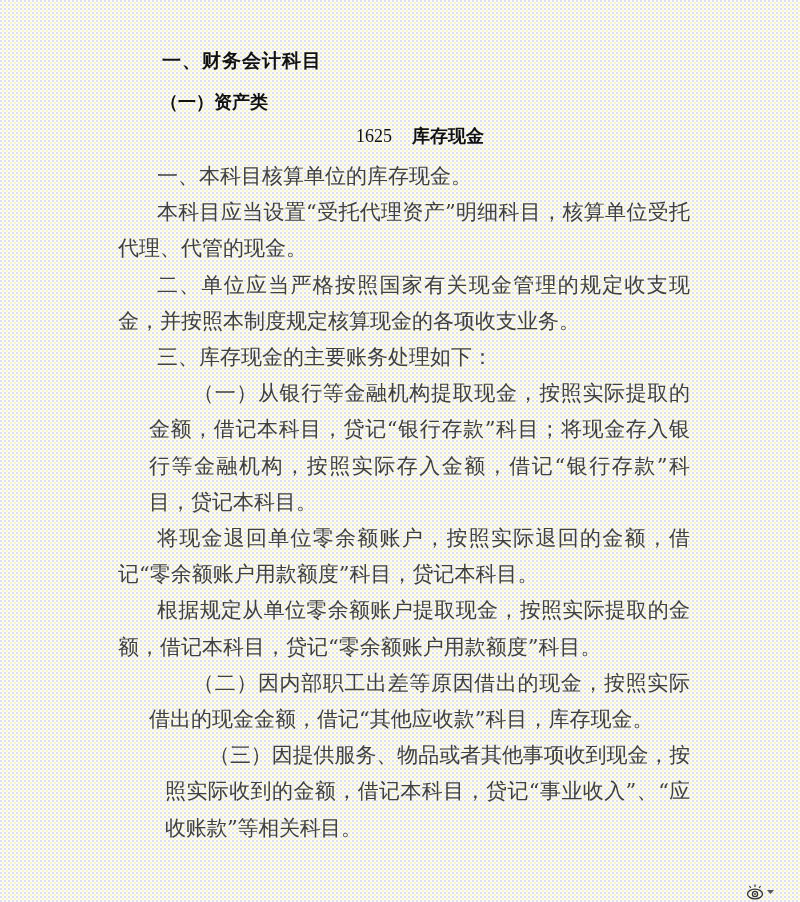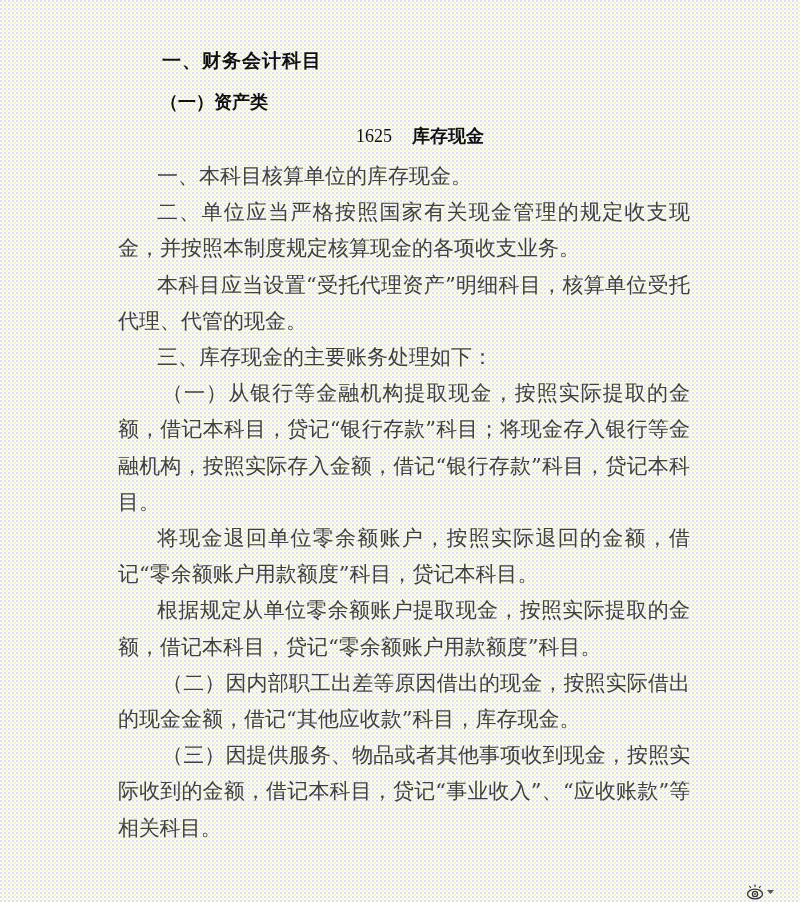--- a/index.html
+++ b/index.html
@@ -75,23 +75,25 @@
       text-align: justify;
       text-justify: inter-character;
       color: #404040;
     }
     .body p {
       margin: 0;
       text-indent: 39px;
     }
     .body p.sub {
       text-indent: 44px;
+      margin-left: 31px;
     }
     .body p.tight {
       letter-spacing: -0.3px;
+      padding-left: 16px;
     }
     .eye-widget {
       position: absolute;
       left: 746px;
       top: 884px;
       width: 30px;
       height: 16px;
       display: flex;
       align-items: center;
       gap: 3px;
@@ -104,22 +106,22 @@
 
 <div class="page">
   <div class="h1">一、财务会计科目</div>
   <div class="h2">（一）资产类</div>
   <div class="h3">
     <span class="code">1625</span><span class="name">库存现金</span>
   </div>
 
   <div class="body">
     <p>一、本科目核算单位的库存现金。</p>
+    <p>本科目应当设置“受托代理资产”明细科目，核算单位受托代理、代管的现金。</p>
     <p>二、单位应当严格按照国家有关现金管理的规定收支现金，并按照本制度规定核算现金的各项收支业务。</p>
-    <p>本科目应当设置“受托代理资产”明细科目，核算单位受托代理、代管的现金。</p>
     <p>三、库存现金的主要账务处理如下：</p>
     <p class="sub">（一）从银行等金融机构提取现金，按照实际提取的金额，借记本科目，贷记“银行存款”科目；将现金存入银行等金融机构，按照实际存入金额，借记“银行存款”科目，贷记本科目。</p>
     <p>将现金退回单位零余额账户，按照实际退回的金额，借记“零余额账户用款额度”科目，贷记本科目。</p>
     <p>根据规定从单位零余额账户提取现金，按照实际提取的金额，借记本科目，贷记“零余额账户用款额度”科目。</p>
     <p class="sub">（二）因内部职工出差等原因借出的现金，按照实际借出的现金金额，借记“其他应收款”科目，库存现金。</p>
     <p class="sub tight">（三）因提供服务、物品或者其他事项收到现金，按照实际收到的金额，借记本科目，贷记“事业收入”、“应收账款”等相关科目。</p>
   </div>
 
   <div class="eye-widget">
     <span>

